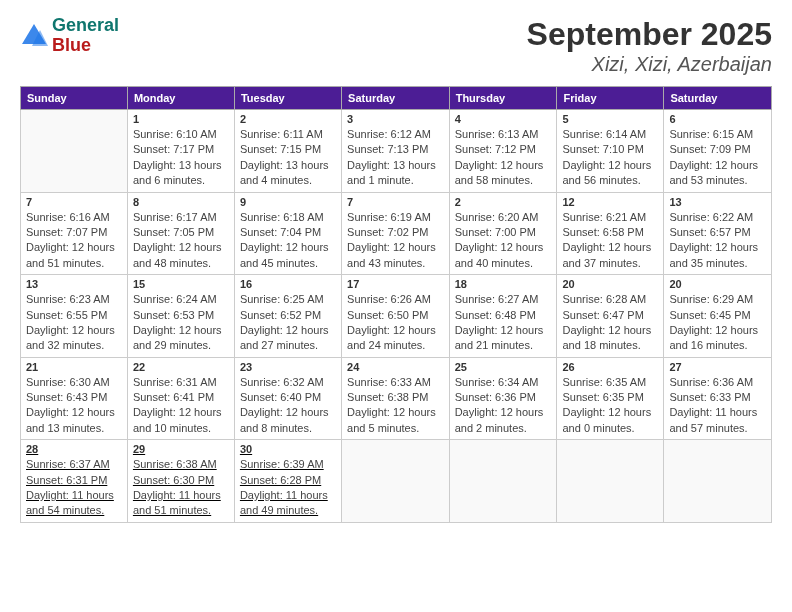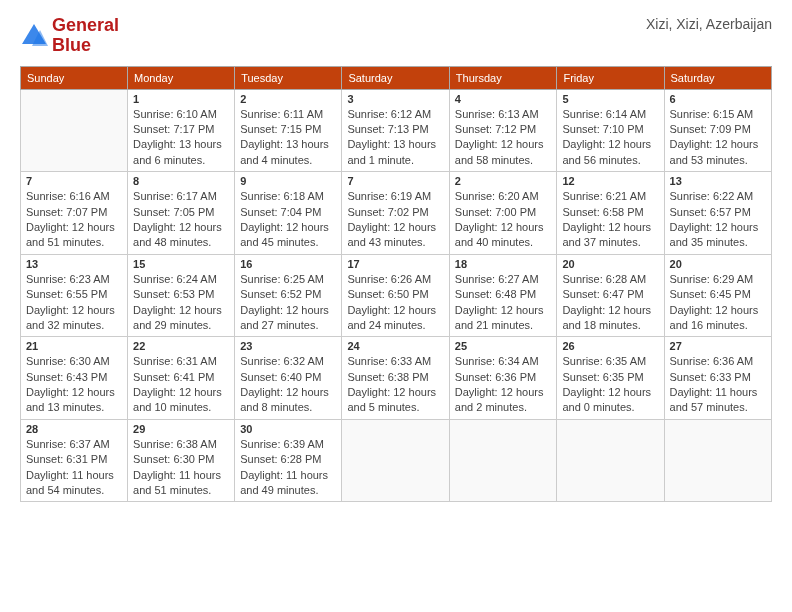--- a/index.html
+++ b/index.html
@@ -27,56 +27,57 @@
       align-items: center;
     }
     .logo-text {
       display: flex;
       flex-direction: column;
       line-height: 1.1;
     }
     .logo-general {
       font-size: 18px;
       font-weight: bold;
-      color: #b91c1c;
+      color: #0f766e;
     }
     .logo-blue {
       font-size: 18px;
       font-weight: bold;
       color: #b91c1c;
     }
     .logo-icon {
       width: 28px;
       height: 28px;
       margin-right: 4px;
     }
     .title-section {
       text-align: right;
     }
     .month-title {
       font-size: 32px;
       font-weight: bold;
       color: #333;
     }
     .location {
-      font-size: 14px;
+      font-size: 20px;
       color: #555;
+      font-style: italic;
     }
     .calendar {
       width: 100%;
       border-collapse: collapse;
       font-size: 9.5px;
     }
     .calendar th {
-      background-color: #c2410c;
+      background-color: #4c1d95;
       color: #fff;
       text-align: left;
       padding: 5px 6px;
       font-size: 11px;
-      font-weight: normal;
+      font-weight: bold;
       border: 1px solid #aaa;
     }
     .calendar td {
       vertical-align: top;
       border: 1px solid #ccc;
       padding: 3px 5px;
       width: 113px;
       height: 80px;
     }
     .day-number {
@@ -89,38 +90,40 @@
     .day-info {
       font-size: 11px;
       color: #444;
       line-height: 1.4;
     }
     .empty-cell {
       background: #f9f9f9;
     }
     .last-row td {
       height: 70px;
+      text-decoration: underline;
     }
   </style>
 </head>
 <body>
 
 <div class="page">
   <div class="header">
     <div class="logo">
       <svg class="logo-icon" viewBox="0 0 28 28">
         <polygon points="14,2 26,22 2,22" fill="#1a73e8" opacity="0.85"></polygon>
         <polygon points="20,8 28,24 12,24" fill="#1a73e8" opacity="0.5"></polygon>
       </svg>
       <div class="logo-text">
         <span class="logo-general">General</span>
         <span class="logo-blue">Blue</span>
       </div>
     </div>
     <div class="title-section">
+      <div class="month-title">September 2025</div>
       <div class="location">Xizi, Xizi, Azerbaijan</div>
     </div>
   </div>
 
   <table class="calendar">
     <thead>
       <tr>
       <th>Sunday</th>
           <th>Monday</th>
           <th>Tuesday</th>

